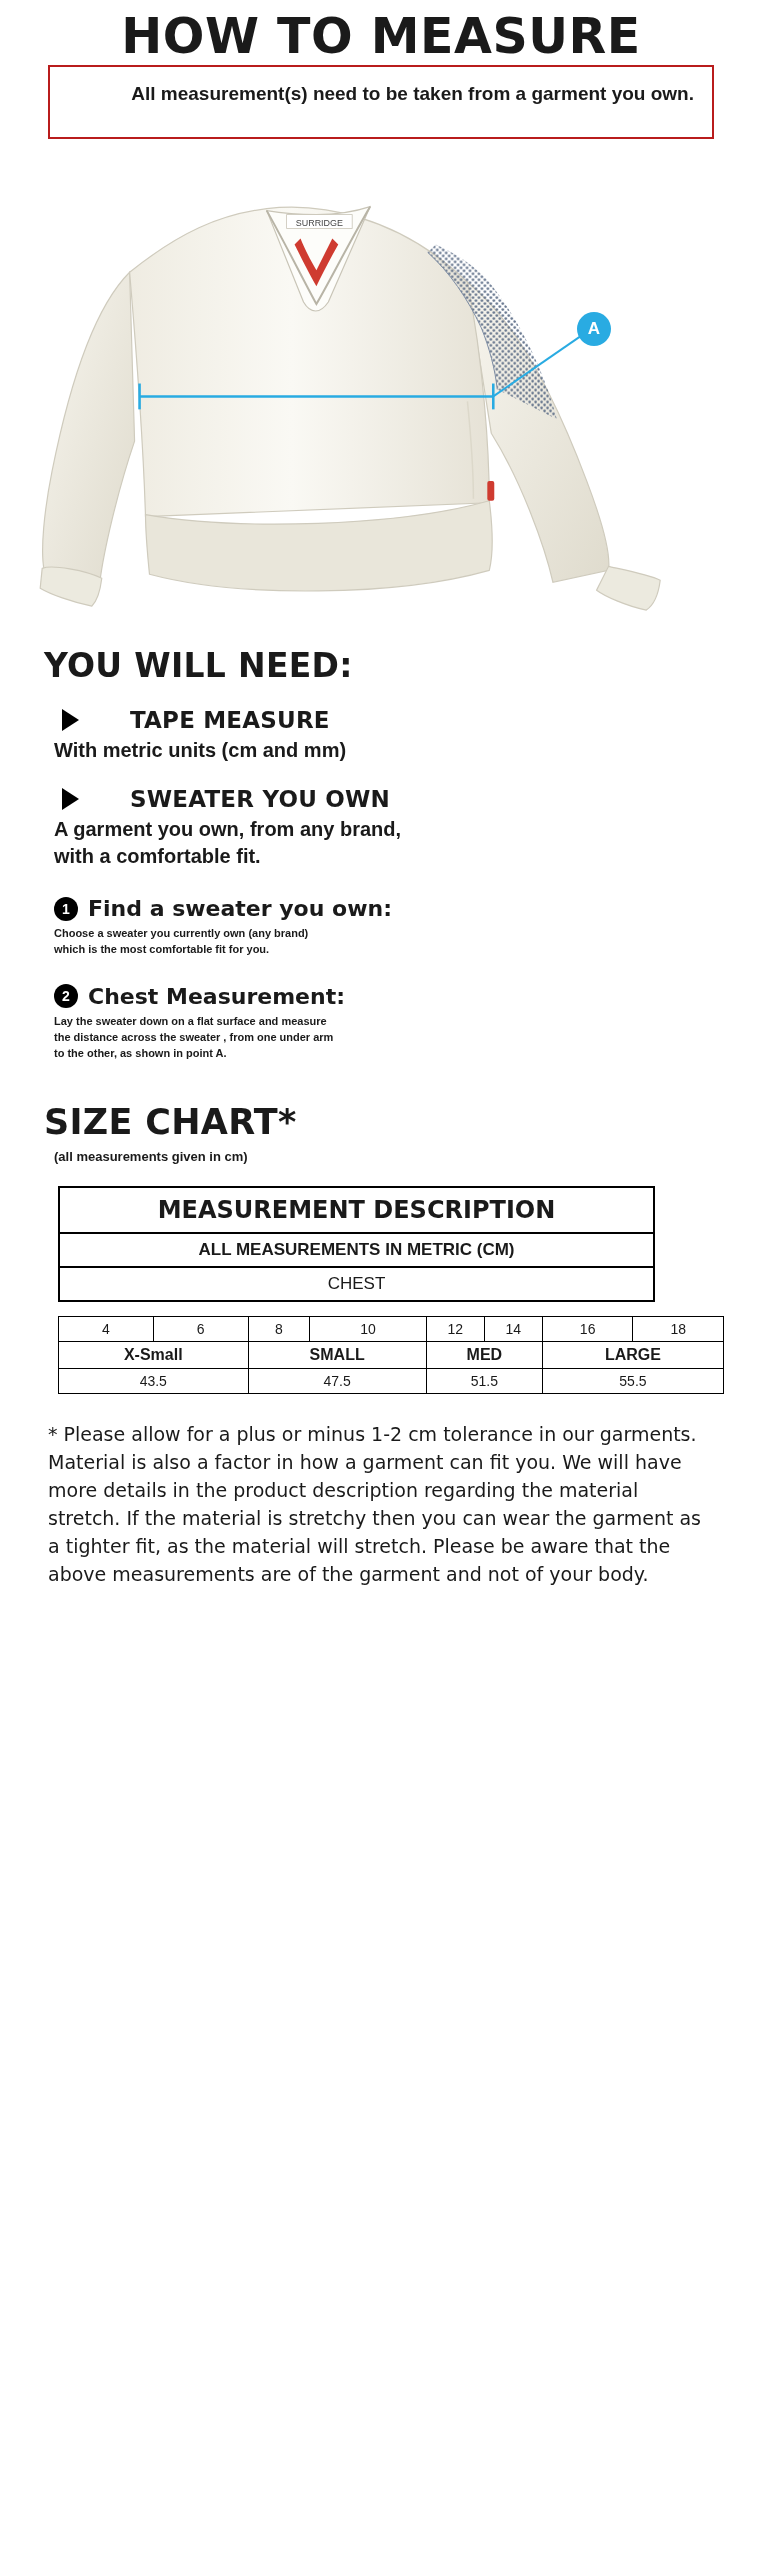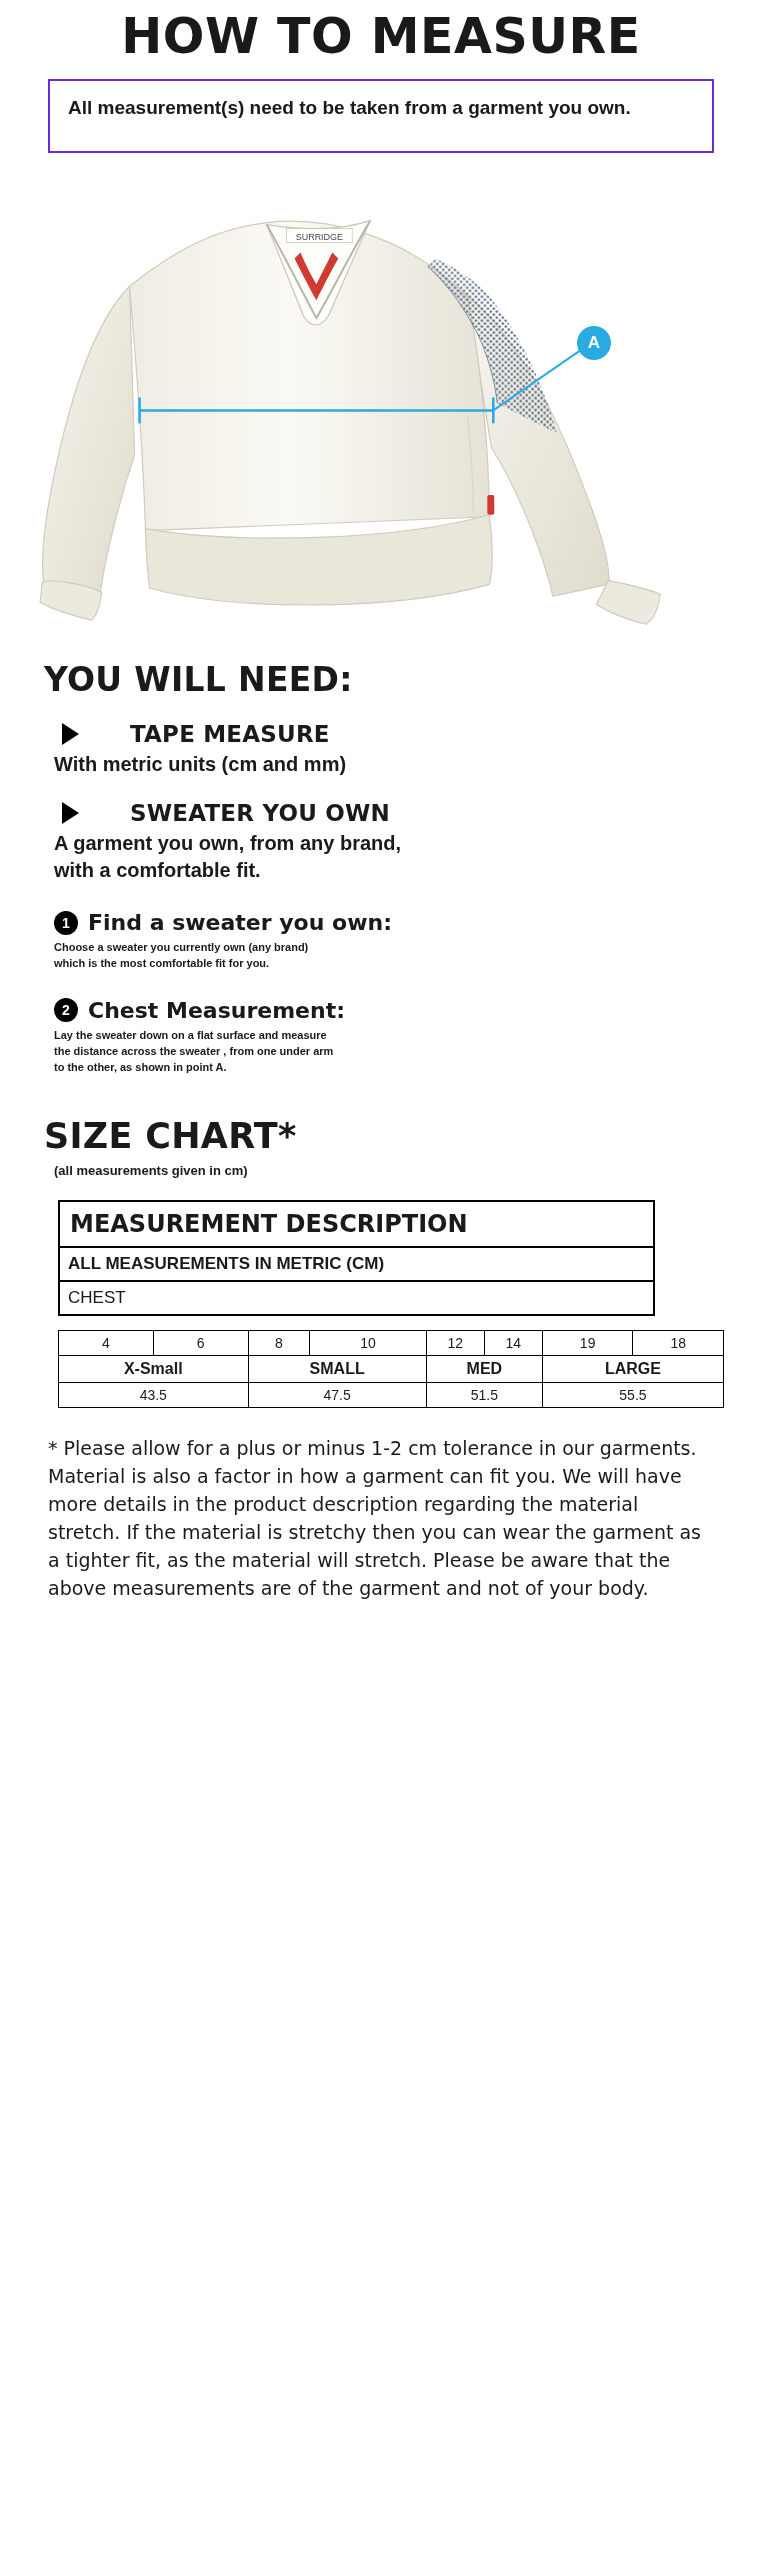--- a/index.html
+++ b/index.html
@@ -16,33 +16,33 @@
 
   .page { position: relative; width: 762px; height: 2576px; }
 
   
   .title {
     text-align: center;
     font-size: 49px;
     font-weight: bold;
     letter-spacing: 0.5px;
     margin-top: 8px;
-    margin-bottom: 14px;
     font-family: "DejaVu Sans", sans-serif;
   }
 
   
   .notice {
     margin: 0 48px;
-    border: 2px solid #6d28d9;
+    border: 2px solid #b91c1c;
     padding: 14px 18px 16px 18px;
     font-size: 19px;
     font-weight: bold;
     line-height: 1.35;
     min-height: 74px;
+    text-align: right;
   }
 
   
   .illustration {
     position: relative;
     width: 651px;
     height: 467px;
     margin-top: 14px;
   }
   .sweater-svg { position: absolute; left: 0; top: 0; }
@@ -137,20 +137,21 @@
   }
 
   .meas-table {
     margin: 22px 0 0 58px;
     width: 597px;
     border-collapse: collapse;
   }
   .meas-table td {
     border: 2px solid #000;
     padding: 6px 8px;
+    text-align: center;
   }
   .meas-title { font-size: 24px; font-weight: bold; font-family: "DejaVu Sans", sans-serif; padding: 8px 10px !important; }
   .meas-metric { font-size: 17px; font-weight: bold; }
   .meas-chest { font-size: 17px; font-weight: normal; }
 
   .size-table {
     margin: 14px 0 0 58px;
     width: 666px;
     border-collapse: collapse;
     text-align: center;
@@ -300,21 +301,21 @@
 
   <table class="size-table">
     <tbody>
         <tr class="row-sizes">
       <td>4</td>
       <td>6</td>
       <td>8</td>
       <td>10</td>
       <td>12</td>
       <td>14</td>
-      <td>19</td>
+      <td>16</td>
       <td>18</td>
     </tr>
     <tr class="row-names">
       <td colspan="2">X-Small</td>
       <td colspan="2">SMALL</td>
       <td colspan="2">MED</td>
       <td colspan="2">LARGE</td>
     </tr>
     <tr class="row-vals">
       <td colspan="2">43.5</td>

